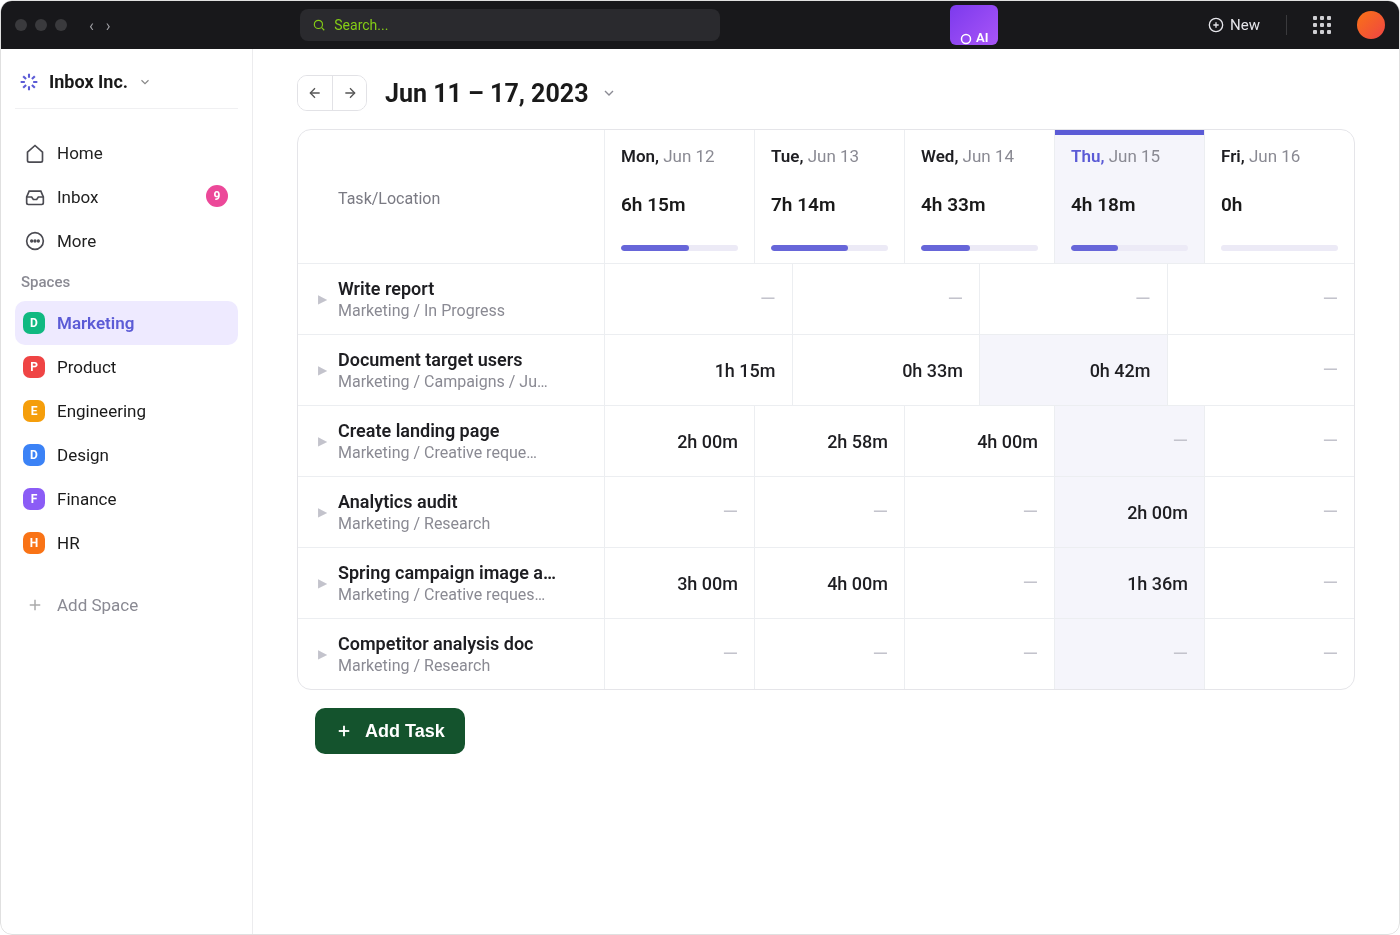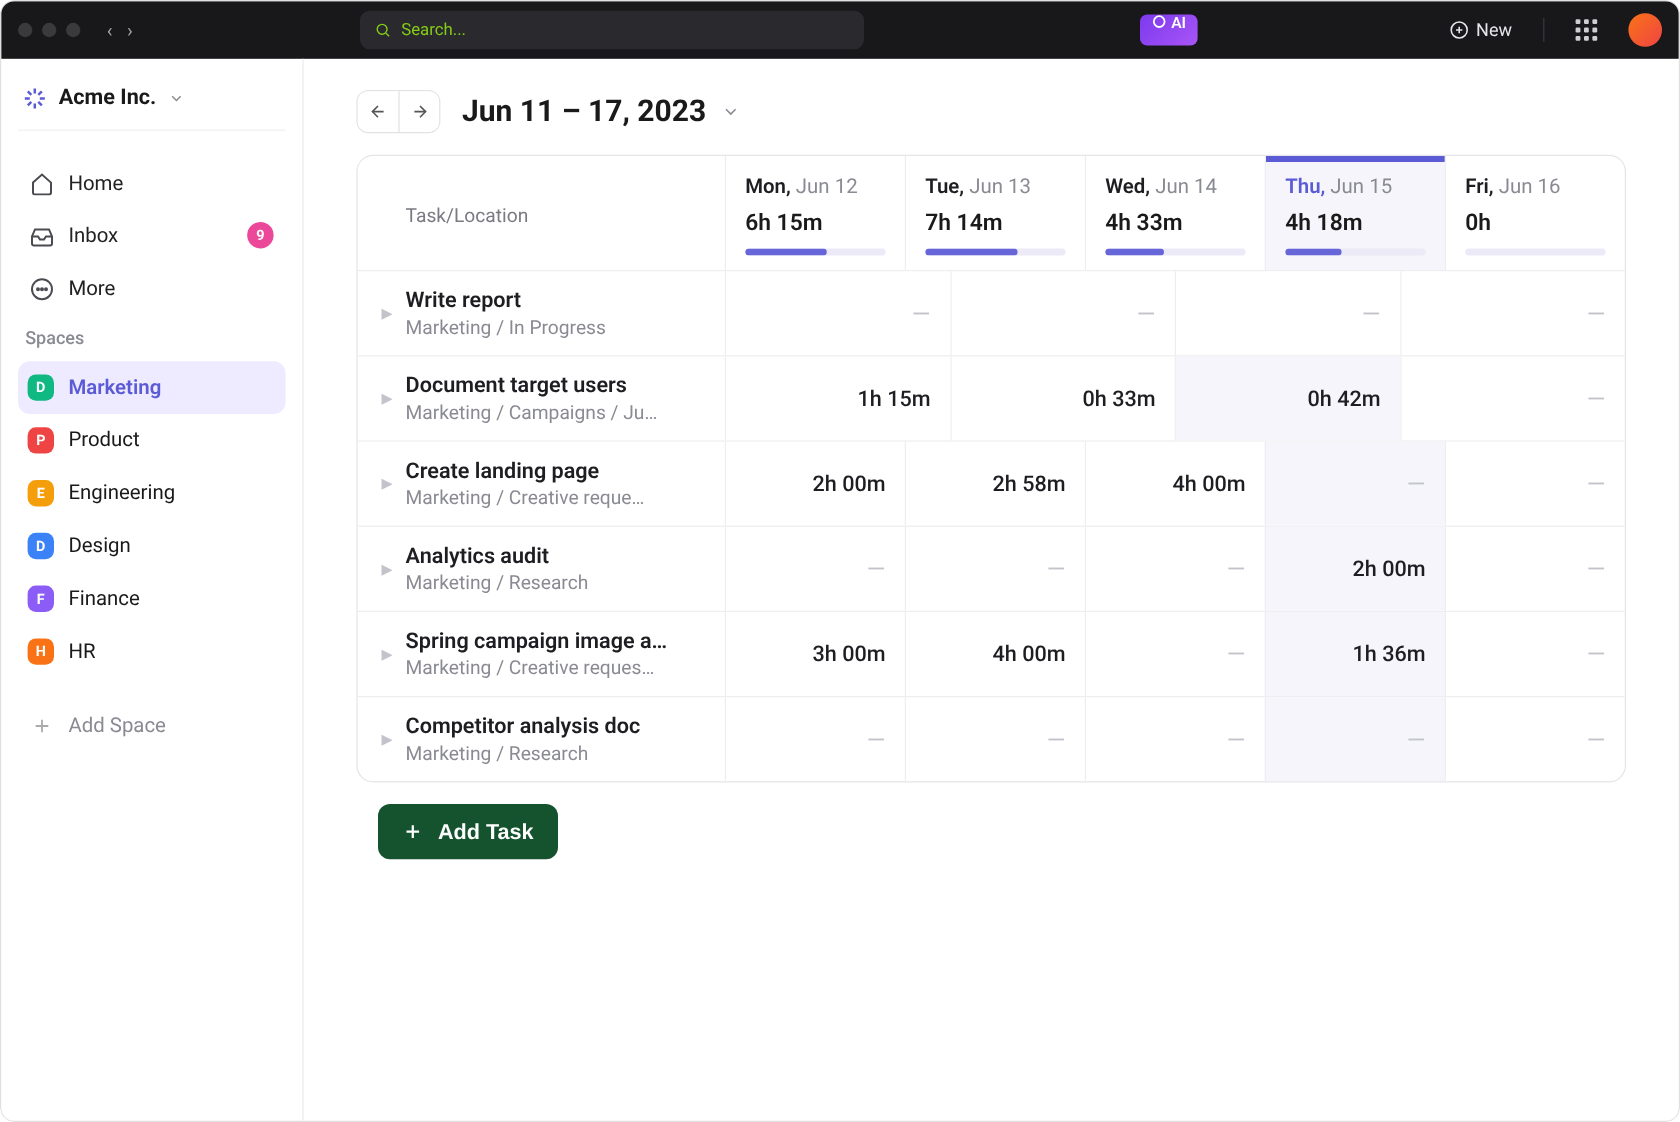--- a/index.html
+++ b/index.html
@@ -5,21 +5,21 @@
   * { box-sizing: border-box; margin: 0; padding: 0; }
   body { font-family: -apple-system, BlinkMacSystemFont, "Segoe UI", Roboto, sans-serif; background: #fff; color: #1a1a1a; width:1400px; height:935px; overflow:hidden; border-radius:12px; }
   .app { display:flex; flex-direction:column; height:100%; border-radius:12px; overflow:hidden; border:1px solid #e0e0e0;}
   
   .topbar { height:48px; background:#18181b; display:flex; align-items:center; padding:0 14px; gap:14px; color:#cfcfd3; }
   .traffic { display:flex; gap:8px; margin-right:8px; }
   .traffic span { width:12px; height:12px; border-radius:50%; background:#3a3a3d; display:inline-block; }
   .navarrows { display:flex; gap:12px; font-size:16px; color:#a0a0a5; }
   .navarrows span { cursor:pointer; }
   .searchbox { flex:0 0 420px; margin-left:auto; margin-right:auto; height:32px; background:#2a2a2e; border-radius:8px; display:flex; align-items:center; padding:0 12px; color:#84cc16; font-size:14px; gap:8px; position:relative; left:-20px;}
-  .ai-pill { height:26px; padding:0 10px; background:linear-gradient(135deg,#7c3aed,#a855f7); border-radius:6px; color:#fff; display:flex; align-items:flex-start; gap:4px; font-size:13px; font-weight:600; }
+  .ai-pill { height:40px; padding:0 10px; background:linear-gradient(135deg,#7c3aed,#a855f7); border-radius:6px; color:#fff; display:flex; align-items:flex-end; gap:4px; font-size:13px; font-weight:600; }
   .topright { display:flex; align-items:center; gap:26px; margin-left:auto; color:#e5e5ea; font-size:15px; }
   .newbtn { display:flex; align-items:center; gap:6px; cursor:pointer; }
   .divider-v { width:1px; height:20px; background:#3a3a3d; }
   .apps-grid { width:18px; height:18px; display:grid; grid-template-columns:repeat(3,4px); grid-template-rows:repeat(3,4px); gap:3px; }
   .apps-grid i { background:#cfcfd3; border-radius:1px; display:block; }
   .avatar { width:28px; height:28px; border-radius:50%; background:linear-gradient(135deg,#f97316,#ef4444); }
   
   .body { flex:1; display:flex; }
   .sidebar { width:252px; border-right:1px solid #ececee; padding:18px 14px 0; display:flex; flex-direction:column; }
   .workspace { display:flex; align-items:center; gap:10px; font-weight:700; font-size:18px; padding:4px 4px 16px; cursor:pointer; border-bottom:1px solid #f0f0f2; margin-bottom:10px;}
@@ -51,21 +51,21 @@
   .row.header .cell-task { color:#7a7a83; font-size:16px; align-items:center; }
   .day-label { font-size:17px; text-align:left; }
   .day-label .dow { color:#1e1e22; font-weight:600; }
   .day-label .date { color:#8a8a93; }
   .day-total { font-size:19px; font-weight:600; margin-top:8px; text-align:left; }
   .bar { height:6px; background:#eceaf6; border-radius:3px; margin-top:10px; position:relative; overflow:hidden; }
   .bar i { position:absolute; left:0; top:0; bottom:0; background:#6766d9; border-radius:3px; display:block; }
   .cell-day.today { background:#f5f5fb; }
   .today-indicator { position:absolute; top:0; left:0; right:0; height:5px; background:#5b5bd6; }
   .today .day-label .dow { color:#5b5bd6; }
-  .cell-day { border-left:1px solid #eceef1; position:relative; }
+  .cell-day { border-left:1px solid #eceef1; position:relative;gap:19px; }
   .cell-day.today.header-cell { padding-top:16px; }
   .task-expand { color:#c3c3cc; width:14px; font-size:12px; }
   .task-body { min-width:0; flex:1; }
   .task-title { font-size:18px; font-weight:600; color:#1e1e22; white-space:nowrap; overflow:hidden; text-overflow:ellipsis; }
   .task-path { font-size:16px; color:#8a8a93; white-space:nowrap; overflow:hidden; text-overflow:ellipsis; margin-top:2px;}
   .val { font-size:18px; color:#1e1e22; font-weight:500;}
   .dash { color:#c3c3cc; font-size:20px; }
   .addtask-wrap { padding:18px 0 0 18px; }
   .addtask { background:#14532d; color:#fff; border:none; border-radius:10px; height:46px; padding:0 20px; font-size:18px; font-weight:600; display:flex; align-items:center; gap:12px; cursor:pointer; }
   svg { display:block; }
@@ -130,21 +130,21 @@
         <svg class="ws-logo" viewBox="0 0 24 24" fill="none" stroke="#5b5bd6" stroke-width="2.5">
           <line x1="12" y1="2" x2="12" y2="7"></line>
             <line x1="12" y1="17" x2="12" y2="22"></line>
           <line x1="2" y1="12" x2="7" y2="12"></line>
             <line x1="17" y1="12" x2="22" y2="12"></line>
           <line x1="5" y1="5" x2="8.5" y2="8.5"></line>
             <line x1="15.5" y1="15.5" x2="19" y2="19"></line>
           <line x1="5" y1="19" x2="8.5" y2="15.5"></line>
             <line x1="15.5" y1="8.5" x2="19" y2="5"></line>
         </svg>
-        <span>Acme Inc.</span>
+        <span>Inbox Inc.</span>
         <svg width="14" height="14" viewBox="0 0 24 24" fill="none" stroke="#888" stroke-width="2">
             <polyline points="6 9 12 15 18 9"></polyline>
           </svg>
       </div>
 
       <div class="nav-item">
         <span class="nav-icon">
           <svg width="20" height="20" viewBox="0 0 24 24" fill="none" stroke="currentColor" stroke-width="2">
               <path d="M3 11l9-8 9 8v10a2 2 0 0 1-2 2H5a2 2 0 0 1-2-2z"></path>
             </svg>

